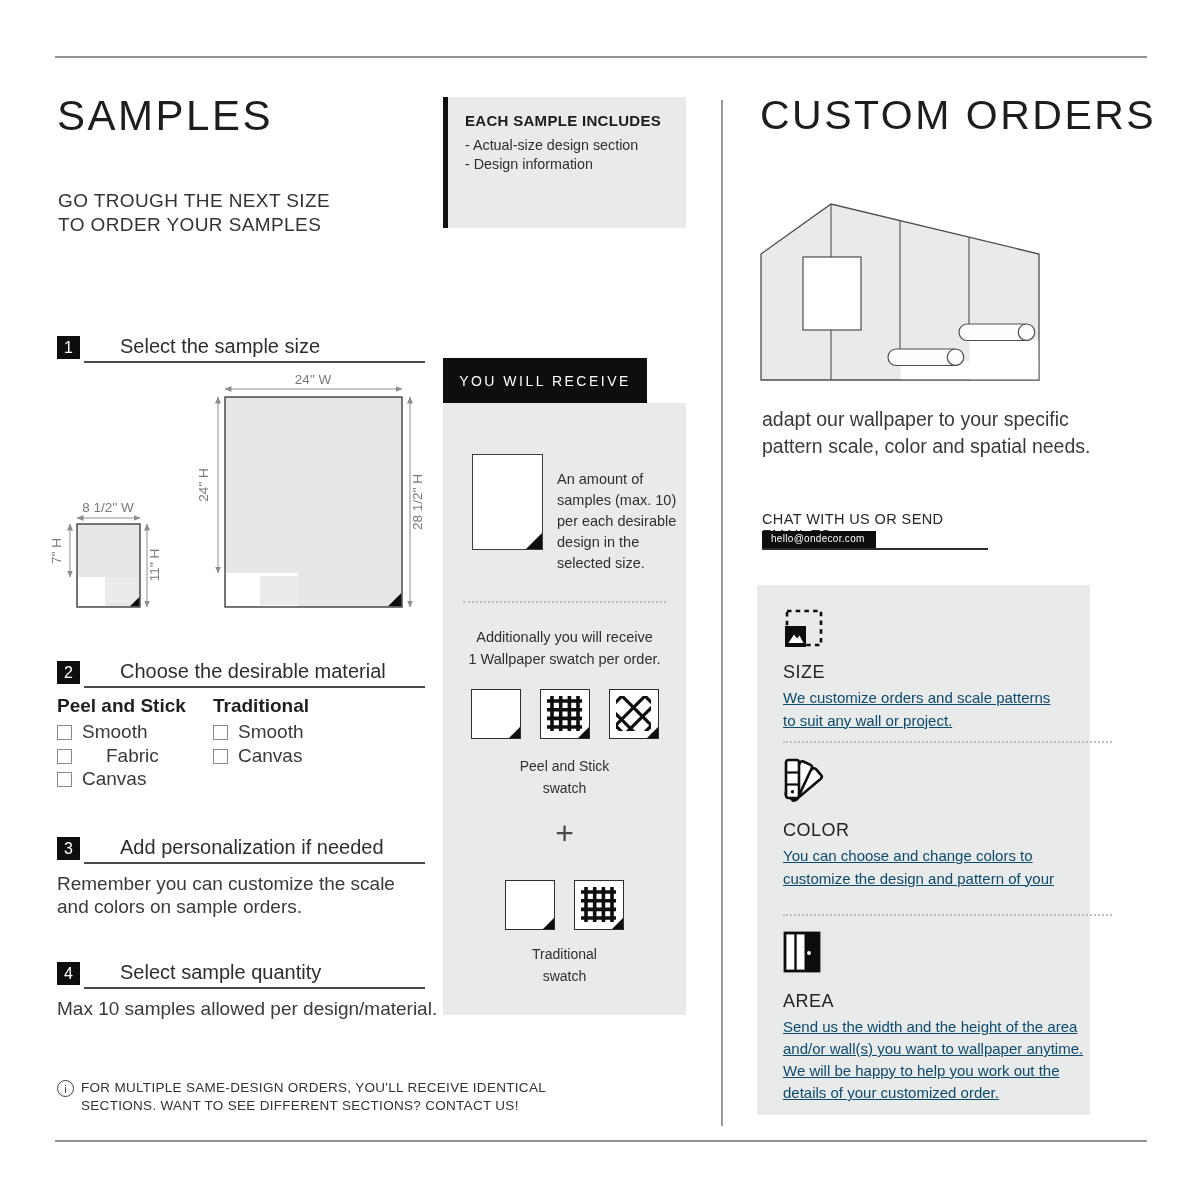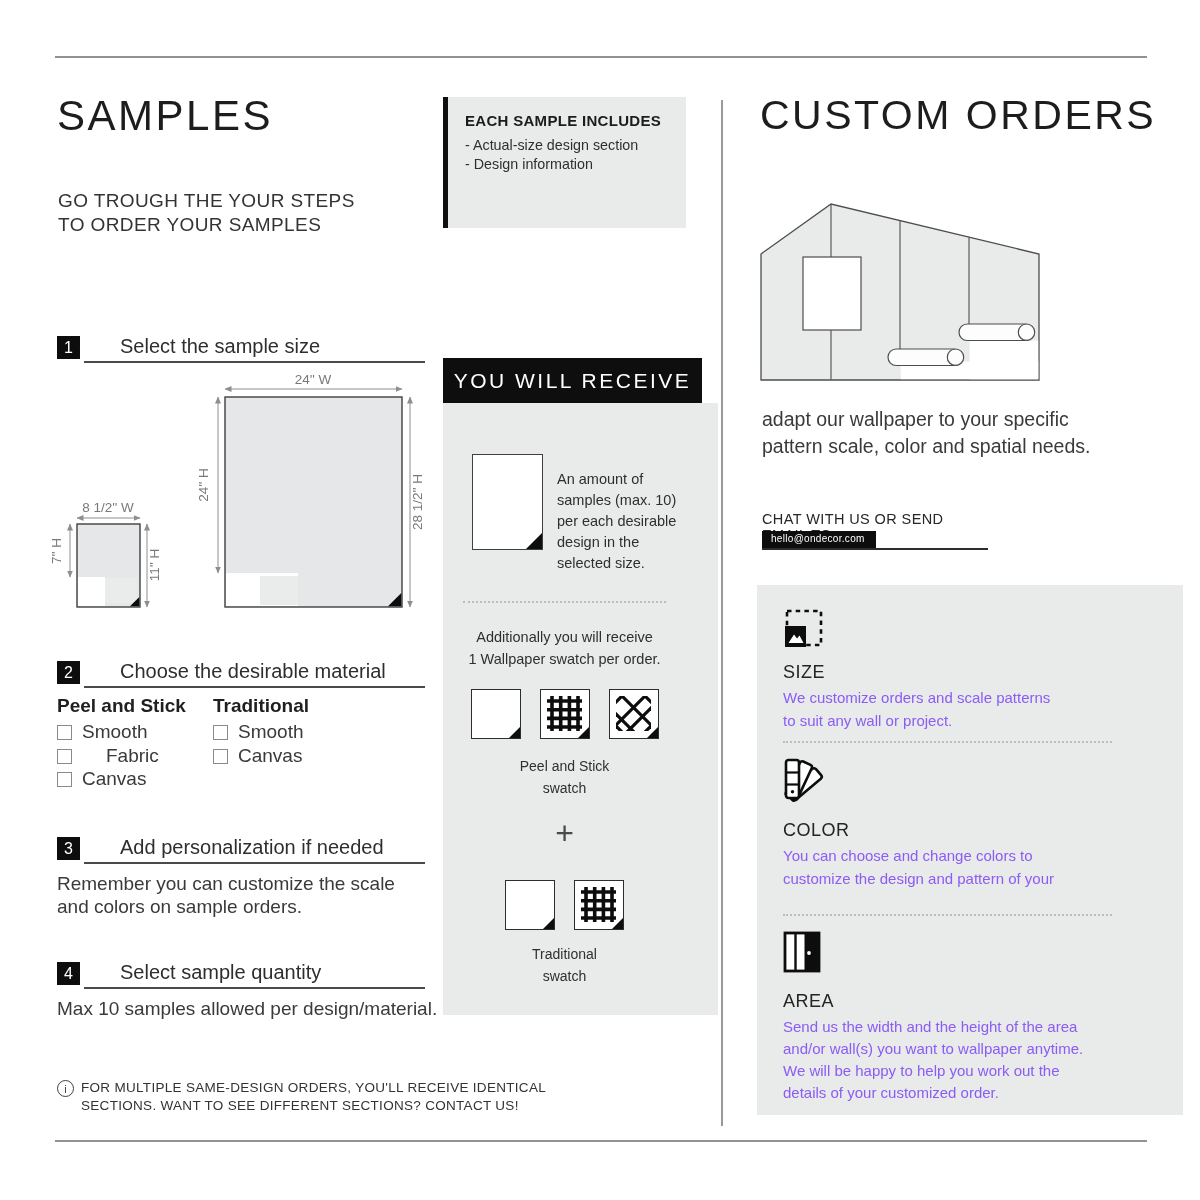--- a/index.html
+++ b/index.html
@@ -34,23 +34,23 @@
   .info-ic{width:15px;height:15px;border:1.6px solid #3f3f3f;border-radius:50%;font-size:11px;
            display:flex;align-items:center;justify-content:center;color:#3f3f3f;margin-right:7px;margin-top:1px;flex:none;}
   .foot-lines{font-size:13.5px;line-height:17.5px;color:#333;letter-spacing:.3px;}
 
   
   .includes{position:absolute;left:443px;top:97px;width:243px;height:131px;background:#e9eaea;
             border-left:5px solid #101010;box-sizing:border-box;padding:15px 14px 0 17px;}
   .includes h3{margin:0 0 7px 0;font-size:15px;font-weight:700;color:#1c1c1c;letter-spacing:.3px;}
   .inc-item{font-size:14.3px;line-height:18.5px;color:#2f2f2f;padding-left:8px;text-indent:-8px;}
 
-  .receive-bar{position:absolute;left:443px;top:358px;width:259px;height:45px;background:#0e0e0e;color:#fff;
-               display:flex;align-items:center;justify-content:center;font-size:21px;letter-spacing:2.5px;}
-  .receive-panel{position:absolute;left:443px;top:403px;width:243px;height:612px;background:#e9eaea;padding-left:32px;}
+  .receive-bar{position:absolute;left:443px;top:358px;width:204px;height:45px;background:#0e0e0e;color:#fff;
+               display:flex;align-items:center;justify-content:center;font-size:14px;letter-spacing:2.5px;}
+  .receive-panel{position:absolute;left:443px;top:403px;width:243px;height:612px;background:#e9eaea;}
 
   .page-icon{position:absolute;left:29px;top:51px;width:71px;height:96px;background:#fff;border:1.3px solid #3f3f3f;box-sizing:border-box;}
   .fold{position:absolute;right:0;bottom:0;width:0;height:0;border-left:16px solid transparent;border-bottom:16px solid #0d0d0d;}
   .fold.sm{border-left-width:11px;border-bottom-width:11px;}
 
   .amount{position:absolute;left:114px;top:66px;width:125px;font-size:14.5px;line-height:21px;color:#2f2f2f;}
   .dotted{position:absolute;border-top:2px dotted #bcbcbc;}
   .addl{position:absolute;left:0;top:223px;width:243px;text-align:center;font-size:14.5px;line-height:22px;color:#2f2f2f;}
 
   .swatch-row{position:absolute;left:0;width:243px;display:flex;justify-content:center;gap:19px;}
@@ -58,39 +58,39 @@
   .swatch svg{position:absolute;left:0;top:0;}
   .sw-label{position:absolute;left:0;width:243px;text-align:center;font-size:14px;line-height:22px;color:#2f2f2f;}
   .plus{position:absolute;left:0;top:412px;width:243px;text-align:center;font-size:32px;font-weight:300;color:#4a4a4a;}
 
   
   .para{position:absolute;left:762px;top:406px;font-size:19.5px;line-height:26.5px;color:#3a3a3a;}
   .chat{position:absolute;left:762px;top:511px;font-size:14.5px;letter-spacing:.4px;color:#262626;
         border-bottom:2px solid #2c2c2c;padding-bottom:5px;width:226px;}
   .email{position:absolute;left:762px;top:531px;background:#0d0d0d;color:#fff;font-size:10px;
          padding:2px 11px 4px 9px;letter-spacing:.3px;}
-  .services{position:absolute;left:757px;top:585px;width:426px;height:530px;background:#e9eaea;}
+  .services{position:absolute;left:757px;top:585px;width:333px;height:530px;background:#e9eaea;}
   .card-name{position:absolute;left:26px;font-size:18px;color:#242424;letter-spacing:.5px;}
-  .card-body{position:absolute;left:26px;font-size:15px;line-height:22.5px;color:#8b5cf6;}
+  .card-body{position:absolute;left:26px;font-size:15px;line-height:22.5px;color:#0c4a6e;text-decoration:underline;}
   .svc-dot{position:absolute;left:26px;width:329px;border-top:2px dotted #bcbcbc;}
   .svc-icon{position:absolute;left:26px;}
 </style>
 </head>
 <body>
 
 <div class="page">
 
   <div class="hrule-page" style="top:56px;"></div>
   <div class="hrule-page" style="top:1140px;"></div>
   <div class="vdiv"></div>
 
   <div class="big-title" style="left:57px;top:92px;">SAMPLES</div>
 
   <div class="subtitle">
-    <div>GO TROUGH THE YOUR STEPS</div>
+    <div>GO TROUGH THE NEXT SIZE</div>
     <div>TO ORDER YOUR SAMPLES</div>
   </div>
 
   <div class="step-num" style="left:57px;top:336px;">1</div>
   <div class="step-title" style="top:335px;">Select the sample size</div>
   <div class="step-rule" style="top:361px;"></div>
 
   <svg class="abs" style="left:50px;top:375px;" width="380" height="240" viewBox="0 0 380 240">
     <defs>
       <marker id="arrE" markerWidth="7" markerHeight="6" refX="6.5" refY="3" orient="auto">

